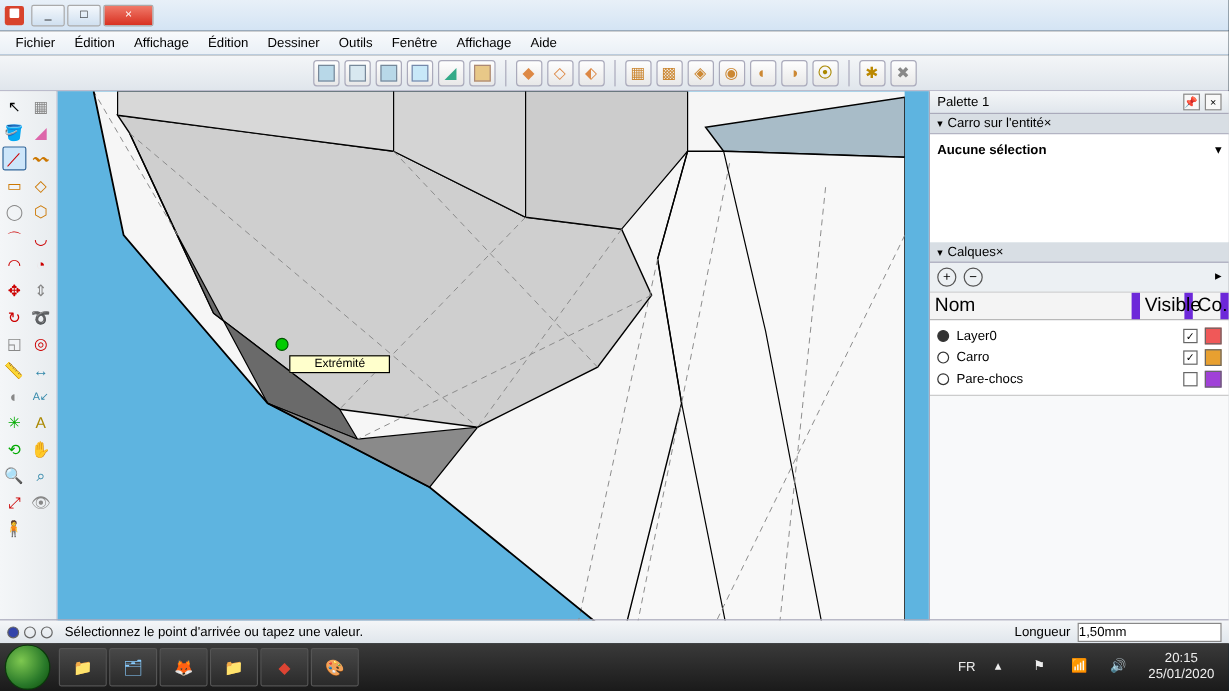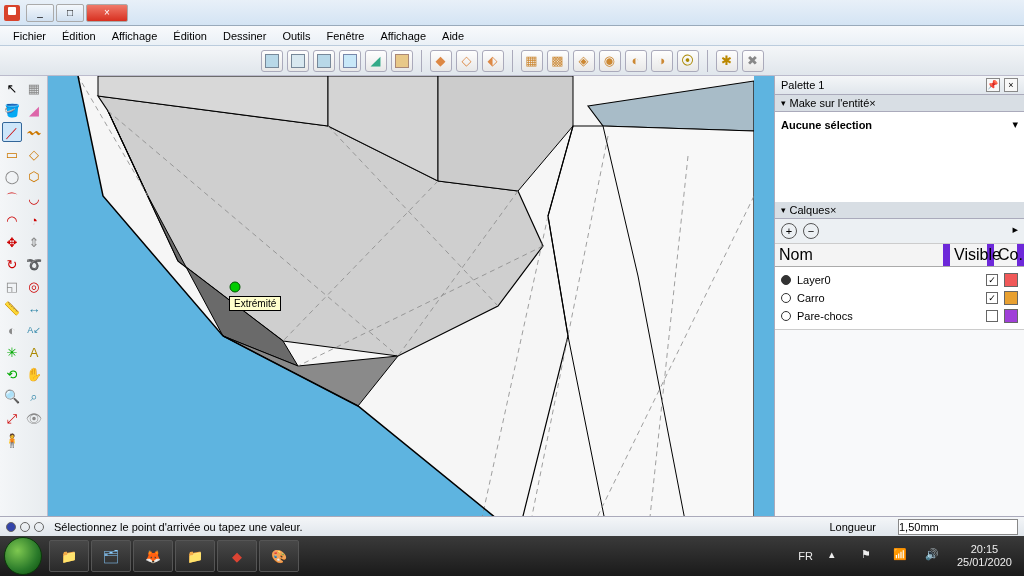--- a/index.html
+++ b/index.html
@@ -28,21 +28,21 @@
 .cube.c3{background:#e8c888;border:1px solid #a87;} .cube.c4{background:#c8e8f8;border:1px solid #78a;}
 
 
 .main { position: absolute; top: 76px; left: 0; right: 0; bottom: 40px; display: flex; background:#fff; }
 .lefttools { width: 48px; background: linear-gradient(90deg,#f4f6f8,#e8ecef); border-right: 1px solid #bbc; display: flex; flex-wrap: wrap; padding: 2px; gap: 2px; align-content: flex-start; }
 .lefttools .lt { width: 20px; height: 20px; border: 1px solid transparent; border-radius: 2px; cursor: pointer; display:flex;align-items:center;justify-content:center; }
 .lefttools .lt.active { border-color: #369; background: #cde6fa; }
 
 .viewport { flex: 1; position: relative; background: #5eb4e0; overflow: hidden; }
 .viewport svg { position: absolute; top: 0; left: 0; }
-.tooltip { position: absolute; left: 181px; top: 220px; background: #ffffcc; border: 1px solid #000; padding: 1px 4px; font-size: 10px; text-align: center; }
+.tooltip { position: absolute; left: 193px; top: 220px; background: #ffffcc; border: 1px solid #000; padding: 1px 20px; font-size: 10px; text-align: center; }
 .cursor-pt { position:absolute; left:180px; top:204px; width:14px; height:14px; }
 
 .rightpanel { width: 250px; background: #ecf0f3; border-left: 1px solid #aab; display: flex; flex-direction: column; }
 .panel-head { background: linear-gradient(#f4f6f8,#e0e6ec); border-bottom:1px solid #aab; padding: 2px 6px; display:flex; align-items:center; }
 .panel-head .phx { margin-left:auto; display:flex; gap:4px; }
 .panel-head .phx span{ width:14px;height:14px;border:1px solid #888;font-size:9px;display:flex;align-items:center;justify-content:center;cursor:pointer;background:#f8f8f8; }
 .panel-sub { background: #d8dee4; padding: 2px 6px; border-bottom:1px solid #aab; display:flex;align-items:center;}
 .panel-sub .arrow{margin-right:4px;font-size:9px;}
 .panel-body { padding: 4px 6px; background:#fff; }
 .panel-body.tall{flex:0 0 90px;}
@@ -55,21 +55,21 @@
 .layer-icons{display:flex;gap:6px;padding:4px 6px;border-bottom:1px solid #ccc;}
 .layer-icons .li{width:16px;height:16px;border:1px solid #555;border-radius:50%;display:flex;align-items:center;justify-content:center;font-size:11px;cursor:pointer;}
 .layer-cols{display:flex;border-bottom:1px solid #aaa;background:#f4f4f4;}
 .layer-cols div{padding:2px 4px;border-right:7px solid #6d28d9;font-size:16px;}
 .spacer-panel{flex:1;background:#f8f9fa;border-top:1px solid #ccc;}
 .status { position: absolute; left: 0; right: 0; bottom: 40px; height: 20px; background: linear-gradient(#f4f6f8,#e0e6ec); border-top:1px solid #aab; display:flex; align-items:center; padding:0 6px; }
 .status .bullets{display:flex;gap:4px;margin-right:10px;}
 .status .bullets span{width:10px;height:10px;border-radius:50%;border:1px solid #666;}
 .status .bullets .b1{background:#34a;}
 .status .hint{flex:1;}
-.status .meas{display:flex;align-items:center;gap:16px;}
+.status .meas{display:flex;align-items:center;gap:0;}
 .status .meas .ml{padding:0 6px;}
 .status .meas .mv{width:120px;height:16px;background:#fff;border:1px solid #888;padding:0 0;line-height:14px;}
 
 
 .taskbar { position:absolute; left:0;right:0;bottom:0; height:40px; background: linear-gradient(#3a3a3a,#1a1a1a); display:flex; align-items:center; padding:0 4px; }
 .taskbar .start{width:38px;height:38px;border-radius:50%;background:radial-gradient(circle at 35% 35%, #7ec850,#2a7a2a 60%,#0a4a0a);margin-right:6px;cursor:pointer;border:1px solid #0a3a0a;display:flex;align-items:center;justify-content:center;}
 .taskbar .start .orb{width:20px;height:20px;position:relative;}
 .taskbar .tb-item{width:40px;height:32px;margin:0 1px;border:1px solid #555;border-radius:2px;background:linear-gradient(#484848,#2a2a2a);cursor:pointer;display:flex;align-items:center;justify-content:center;}
 .taskbar .tray{margin-left:auto;display:flex;align-items:center;gap:16px;color:#eee;padding-right:8px;}
 .taskbar .tray .clock{text-align:center;line-height:13px;font-size:11px;}
@@ -313,21 +313,21 @@
   <div class="rightpanel">
     <div class="panel-head">
       <span>Palette 1</span>
       <div class="phx">
         <span>📌</span>
         <span>×</span>
       </div>
     </div>
     <div class="panel-sub">
       <span class="arrow">▾</span>
-      <span>Make sur l'entité</span>
+      <span>Carro sur l'entité</span>
       <div class="phx"><span>×</span></div>
     </div>
     <div class="panel-body tall">
       <div class="row">
         <b>Aucune sélection</b>
         <span style="margin-left:auto;cursor:pointer">▾</span>
       </div>
     </div>
 
     <div class="panel-sub">

